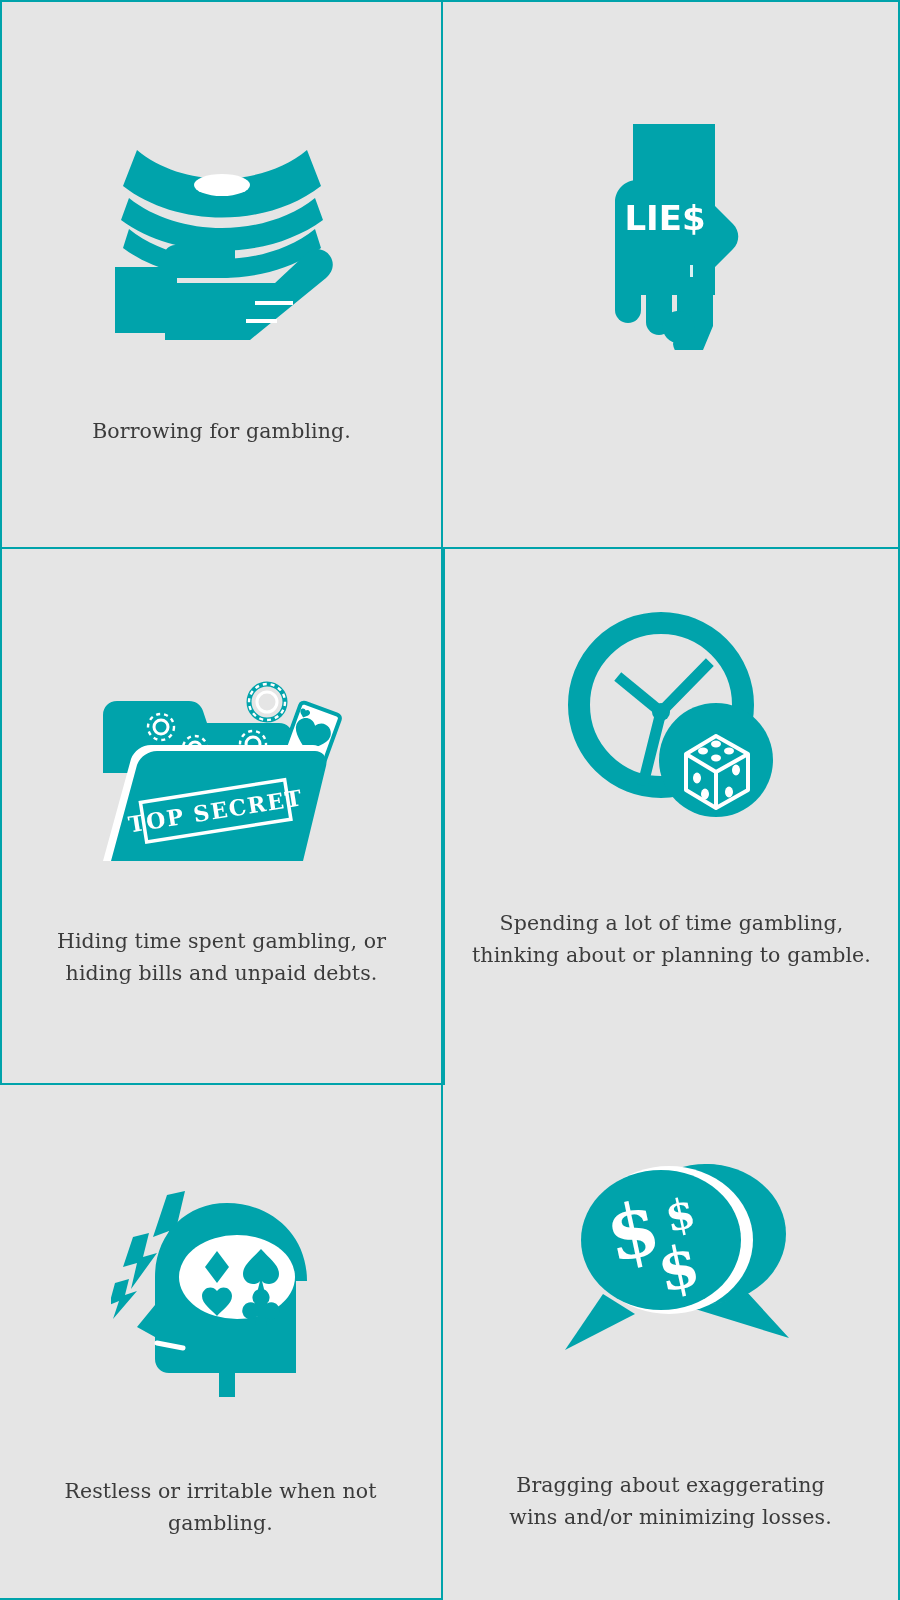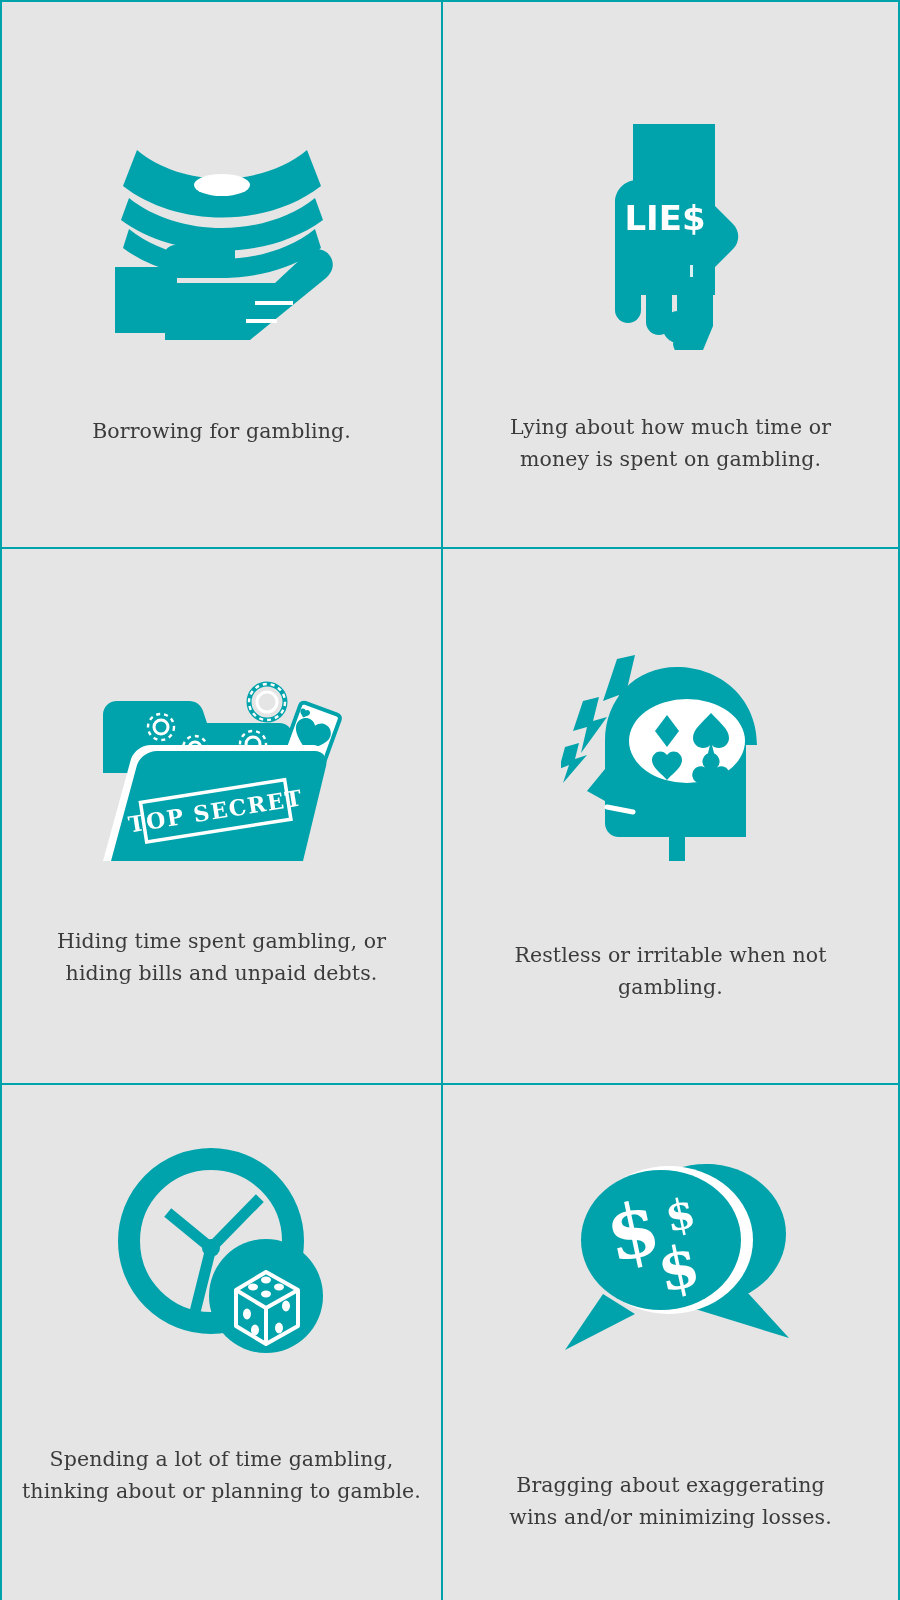--- a/index.html
+++ b/index.html
@@ -131,22 +131,20 @@
           <path d="M86 150 h36 v56 l-10 24 a16 16 0 0 1 -30 -6 l4 -22 z"></path>
 
           <path d="M76 196 a16 16 0 1 0 26 18 a16 16 0 0 0 -26 -18 z"></path>
         </g>
 
         <rect x="99" y="145" width="3" height="12" fill="#ffffff" opacity="0.85"></rect>
 
         <text x="74" y="110" text-anchor="middle" font-family="DejaVu Sans, Liberation Sans, sans-serif" font-size="34" font-weight="bold" fill="#ffffff">LIE$</text>
       </svg>
     </div>
-    <div class="caption">Lying about how much time or
-money is spent on gambling.</div>
   </div>
 
   <div class="cell col-left c3">
     <div class="icon-wrap">
       <svg width="250" height="200" viewBox="0 0 250 200" aria-hidden="true">
 
         <path d="M6 50 C6 42 12 36 20 36 L92 36 C99 36 104 40 106 46 L110 58
                  L182 58 C190 58 196 64 196 72 L196 108 L6 108 Z" fill="#00a3ab"></path>
 
         <g fill="none" stroke="#00a3ab" stroke-width="5">
@@ -184,56 +182,20 @@
         <g transform="rotate(-9 118 148)">
           <rect x="46" y="126" width="146" height="40" fill="none" stroke="#ffffff" stroke-width="3.5"></rect>
           <text x="119" y="154" text-anchor="middle" font-family="DejaVu Serif, Liberation Serif, serif" font-size="22" font-weight="bold" fill="#ffffff" letter-spacing="1.5">TOP SECRET</text>
         </g>
       </svg>
     </div>
     <div class="caption">Hiding time spent gambling, or
 hiding bills and unpaid debts.</div>
   </div>
 
-  <div class="cell c4">
-    <div class="icon-wrap">
-      <svg width="220" height="215" viewBox="0 0 220 215" aria-hidden="true">
-
-        <g fill="#00a3ab">
-          <path d="M56 10 L74 6 L66 40 L84 34 L52 80 L58 46 L42 52 Z"></path>
-          <path d="M22 52 L38 48 L32 72 L46 68 L20 104 L26 78 L12 82 Z"></path>
-          <path d="M4 98 L18 94 L14 110 L26 106 L2 134 L8 116 L-2 120 Z"></path>
-        </g>
-
-        <path d="M196 96 C196 48 158 18 116 18 C74 18 44 50 44 92
-                 L44 120 L26 142 L44 152 L44 174 C44 182 50 188 58 188
-                 L108 188 L108 212 L124 212 L124 188 L185 188 L185 96 Z" fill="#00a3ab"></path>
-
-        <path d="M46 158 L72 163" stroke="#ffffff" stroke-width="5" fill="none" stroke-linecap="round"></path>
-
-        <ellipse cx="126" cy="92" rx="58" ry="42" fill="#ffffff"></ellipse>
-
-        <g fill="#00a3ab">
-
-          <path d="M106 66 L118 82 L106 98 L94 82 Z"></path>
-
-          <path d="M150 64 c-9 10 -18 16 -18 25 c0 6 5 10 10 10 c3 0 6 -1 7 -3
-                   l-3 12 h8 l-3 -12 c1 2 4 3 7 3 c5 0 10 -4 10 -10 c0 -9 -9 -15 -18 -25 z"></path>
-
-          <path d="M106 106 c-5 -7 -15 -3 -15 5 c0 8 10 14 15 20 c5 -6 15 -12 15 -20 c0 -8 -10 -12 -15 -5 z"></path>
-
-          <path d="M150 104 a8.5 8.5 0 0 0 -6 14.5 a8.5 8.5 0 1 0 2.5 12.5
-                   l-2.5 9 h12 l-2.5 -9 a8.5 8.5 0 1 0 2.5 -12.5 a8.5 8.5 0 0 0 -6 -14.5 z"></path>
-        </g>
-      </svg>
-    </div>
-    <div class="caption">Restless or irritable when not
-gambling.</div>
-  </div>
-
   <div class="cell col-left row-bottom c5">
     <div class="icon-wrap">
       <svg width="215" height="210" viewBox="0 0 215 210" aria-hidden="true">
 
         <circle cx="97" cy="97" r="82" fill="none" stroke="#00a3ab" stroke-width="22"></circle>
 
         <g stroke="#00a3ab" stroke-width="11" stroke-linecap="square" fill="none">
           <path d="M97 104 L58 72"></path>
           <path d="M97 104 L142 58"></path>
           <path d="M97 104 L80 172"></path>
@@ -259,20 +221,56 @@
 
           <ellipse cx="172" cy="162" rx="4" ry="5.4"></ellipse>
           <ellipse cx="165" cy="184" rx="4" ry="5.4"></ellipse>
         </g>
       </svg>
     </div>
     <div class="caption">Spending a lot of time gambling,
 thinking about or planning to gamble.</div>
   </div>
 
+  <div class="cell c4">
+    <div class="icon-wrap">
+      <svg width="220" height="215" viewBox="0 0 220 215" aria-hidden="true">
+
+        <g fill="#00a3ab">
+          <path d="M56 10 L74 6 L66 40 L84 34 L52 80 L58 46 L42 52 Z"></path>
+          <path d="M22 52 L38 48 L32 72 L46 68 L20 104 L26 78 L12 82 Z"></path>
+          <path d="M4 98 L18 94 L14 110 L26 106 L2 134 L8 116 L-2 120 Z"></path>
+        </g>
+
+        <path d="M196 96 C196 48 158 18 116 18 C74 18 44 50 44 92
+                 L44 120 L26 142 L44 152 L44 174 C44 182 50 188 58 188
+                 L108 188 L108 212 L124 212 L124 188 L185 188 L185 96 Z" fill="#00a3ab"></path>
+
+        <path d="M46 158 L72 163" stroke="#ffffff" stroke-width="5" fill="none" stroke-linecap="round"></path>
+
+        <ellipse cx="126" cy="92" rx="58" ry="42" fill="#ffffff"></ellipse>
+
+        <g fill="#00a3ab">
+
+          <path d="M106 66 L118 82 L106 98 L94 82 Z"></path>
+
+          <path d="M150 64 c-9 10 -18 16 -18 25 c0 6 5 10 10 10 c3 0 6 -1 7 -3
+                   l-3 12 h8 l-3 -12 c1 2 4 3 7 3 c5 0 10 -4 10 -10 c0 -9 -9 -15 -18 -25 z"></path>
+
+          <path d="M106 106 c-5 -7 -15 -3 -15 5 c0 8 10 14 15 20 c5 -6 15 -12 15 -20 c0 -8 -10 -12 -15 -5 z"></path>
+
+          <path d="M150 104 a8.5 8.5 0 0 0 -6 14.5 a8.5 8.5 0 1 0 2.5 12.5
+                   l-2.5 9 h12 l-2.5 -9 a8.5 8.5 0 1 0 2.5 -12.5 a8.5 8.5 0 0 0 -6 -14.5 z"></path>
+        </g>
+      </svg>
+    </div>
+    <div class="caption">Restless or irritable when not
+gambling.</div>
+  </div>
+
   <div class="cell row-bottom c6">
     <div class="icon-wrap">
       <svg width="240" height="205" viewBox="0 0 240 205" aria-hidden="true">
 
         <path d="M152 12 C197 12 232 44 232 82 C232 120 197 152 152 152
                  C140 152 129 150 119 147 L128 152 L238 186 L196 140
                  C218 126 232 105 232 82 Z" fill="#00a3ab"></path>
         <ellipse cx="155" cy="82" rx="80" ry="70" fill="#00a3ab"></ellipse>
 
         <ellipse cx="118" cy="88" rx="84" ry="74" fill="#ffffff"></ellipse>

